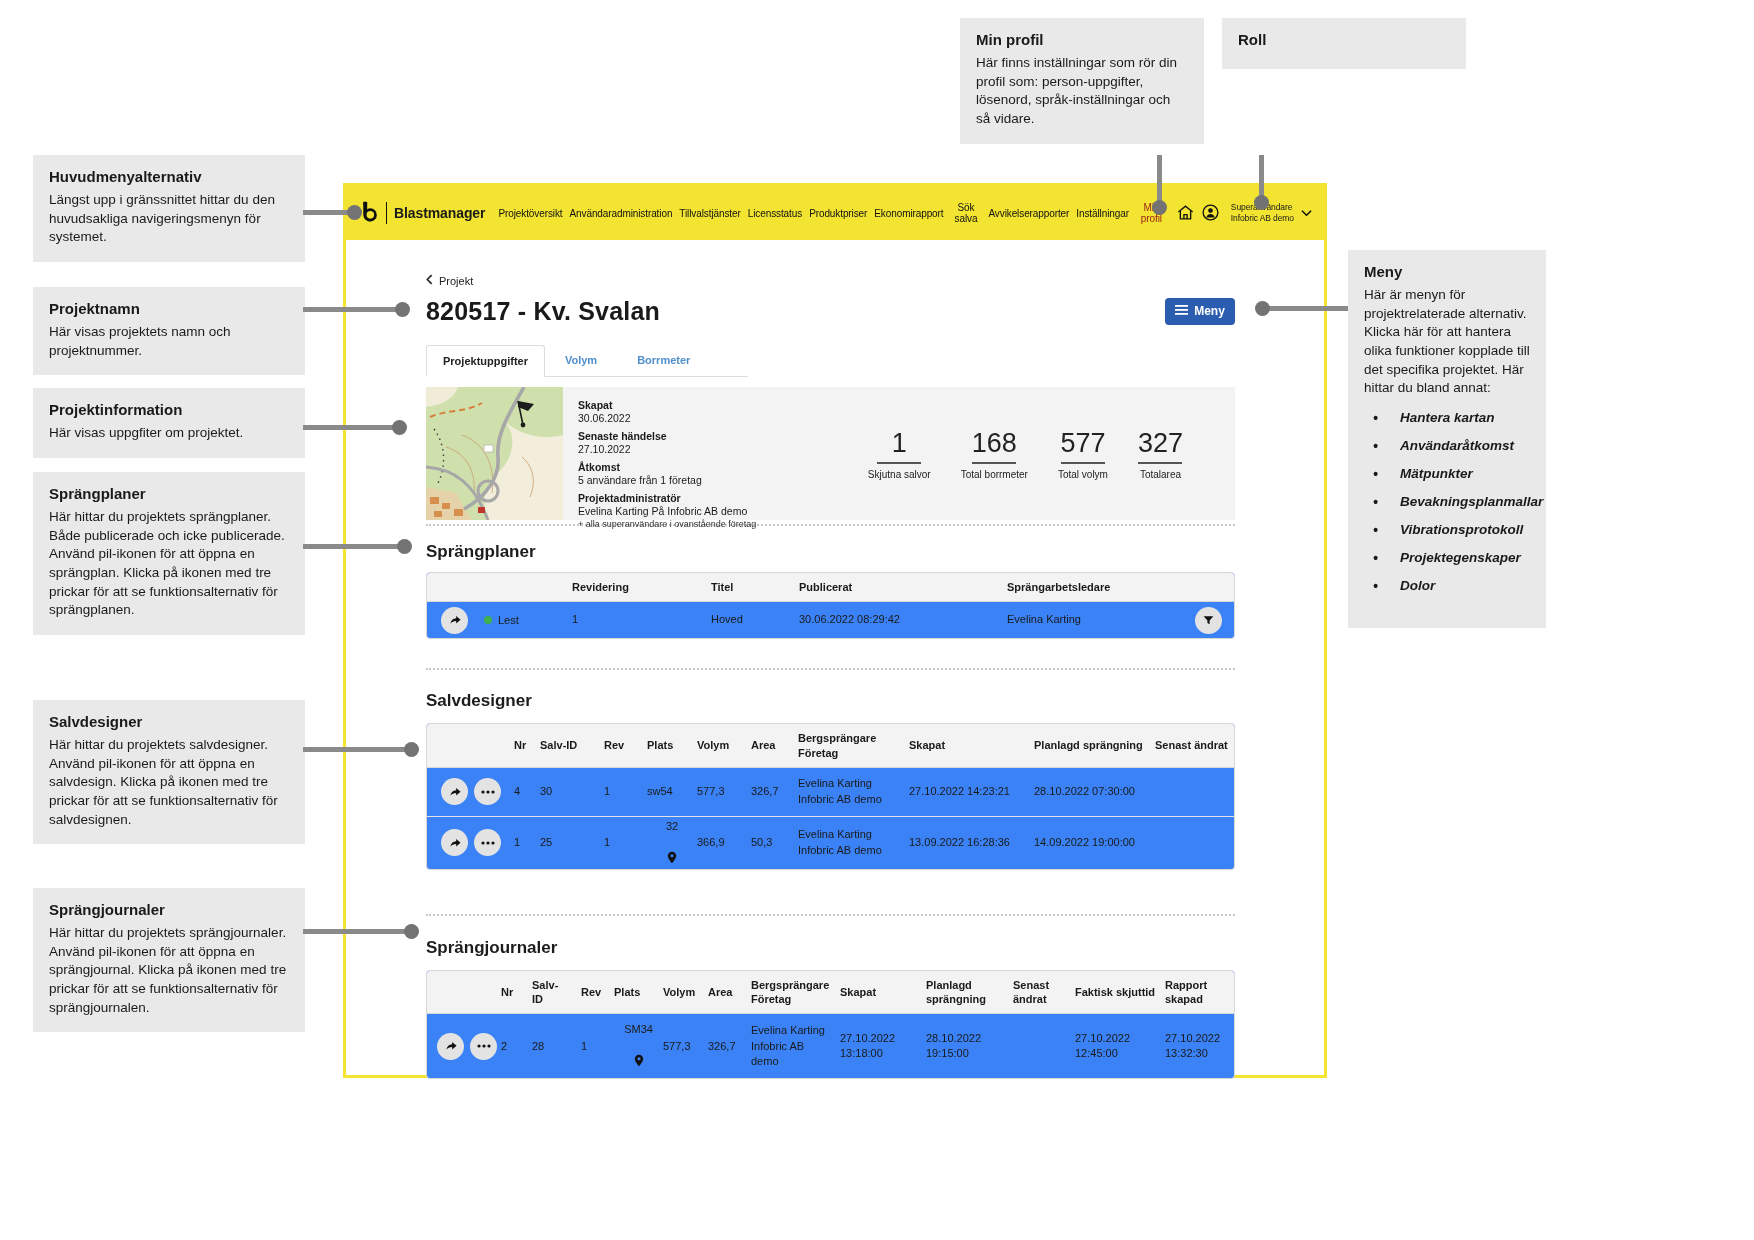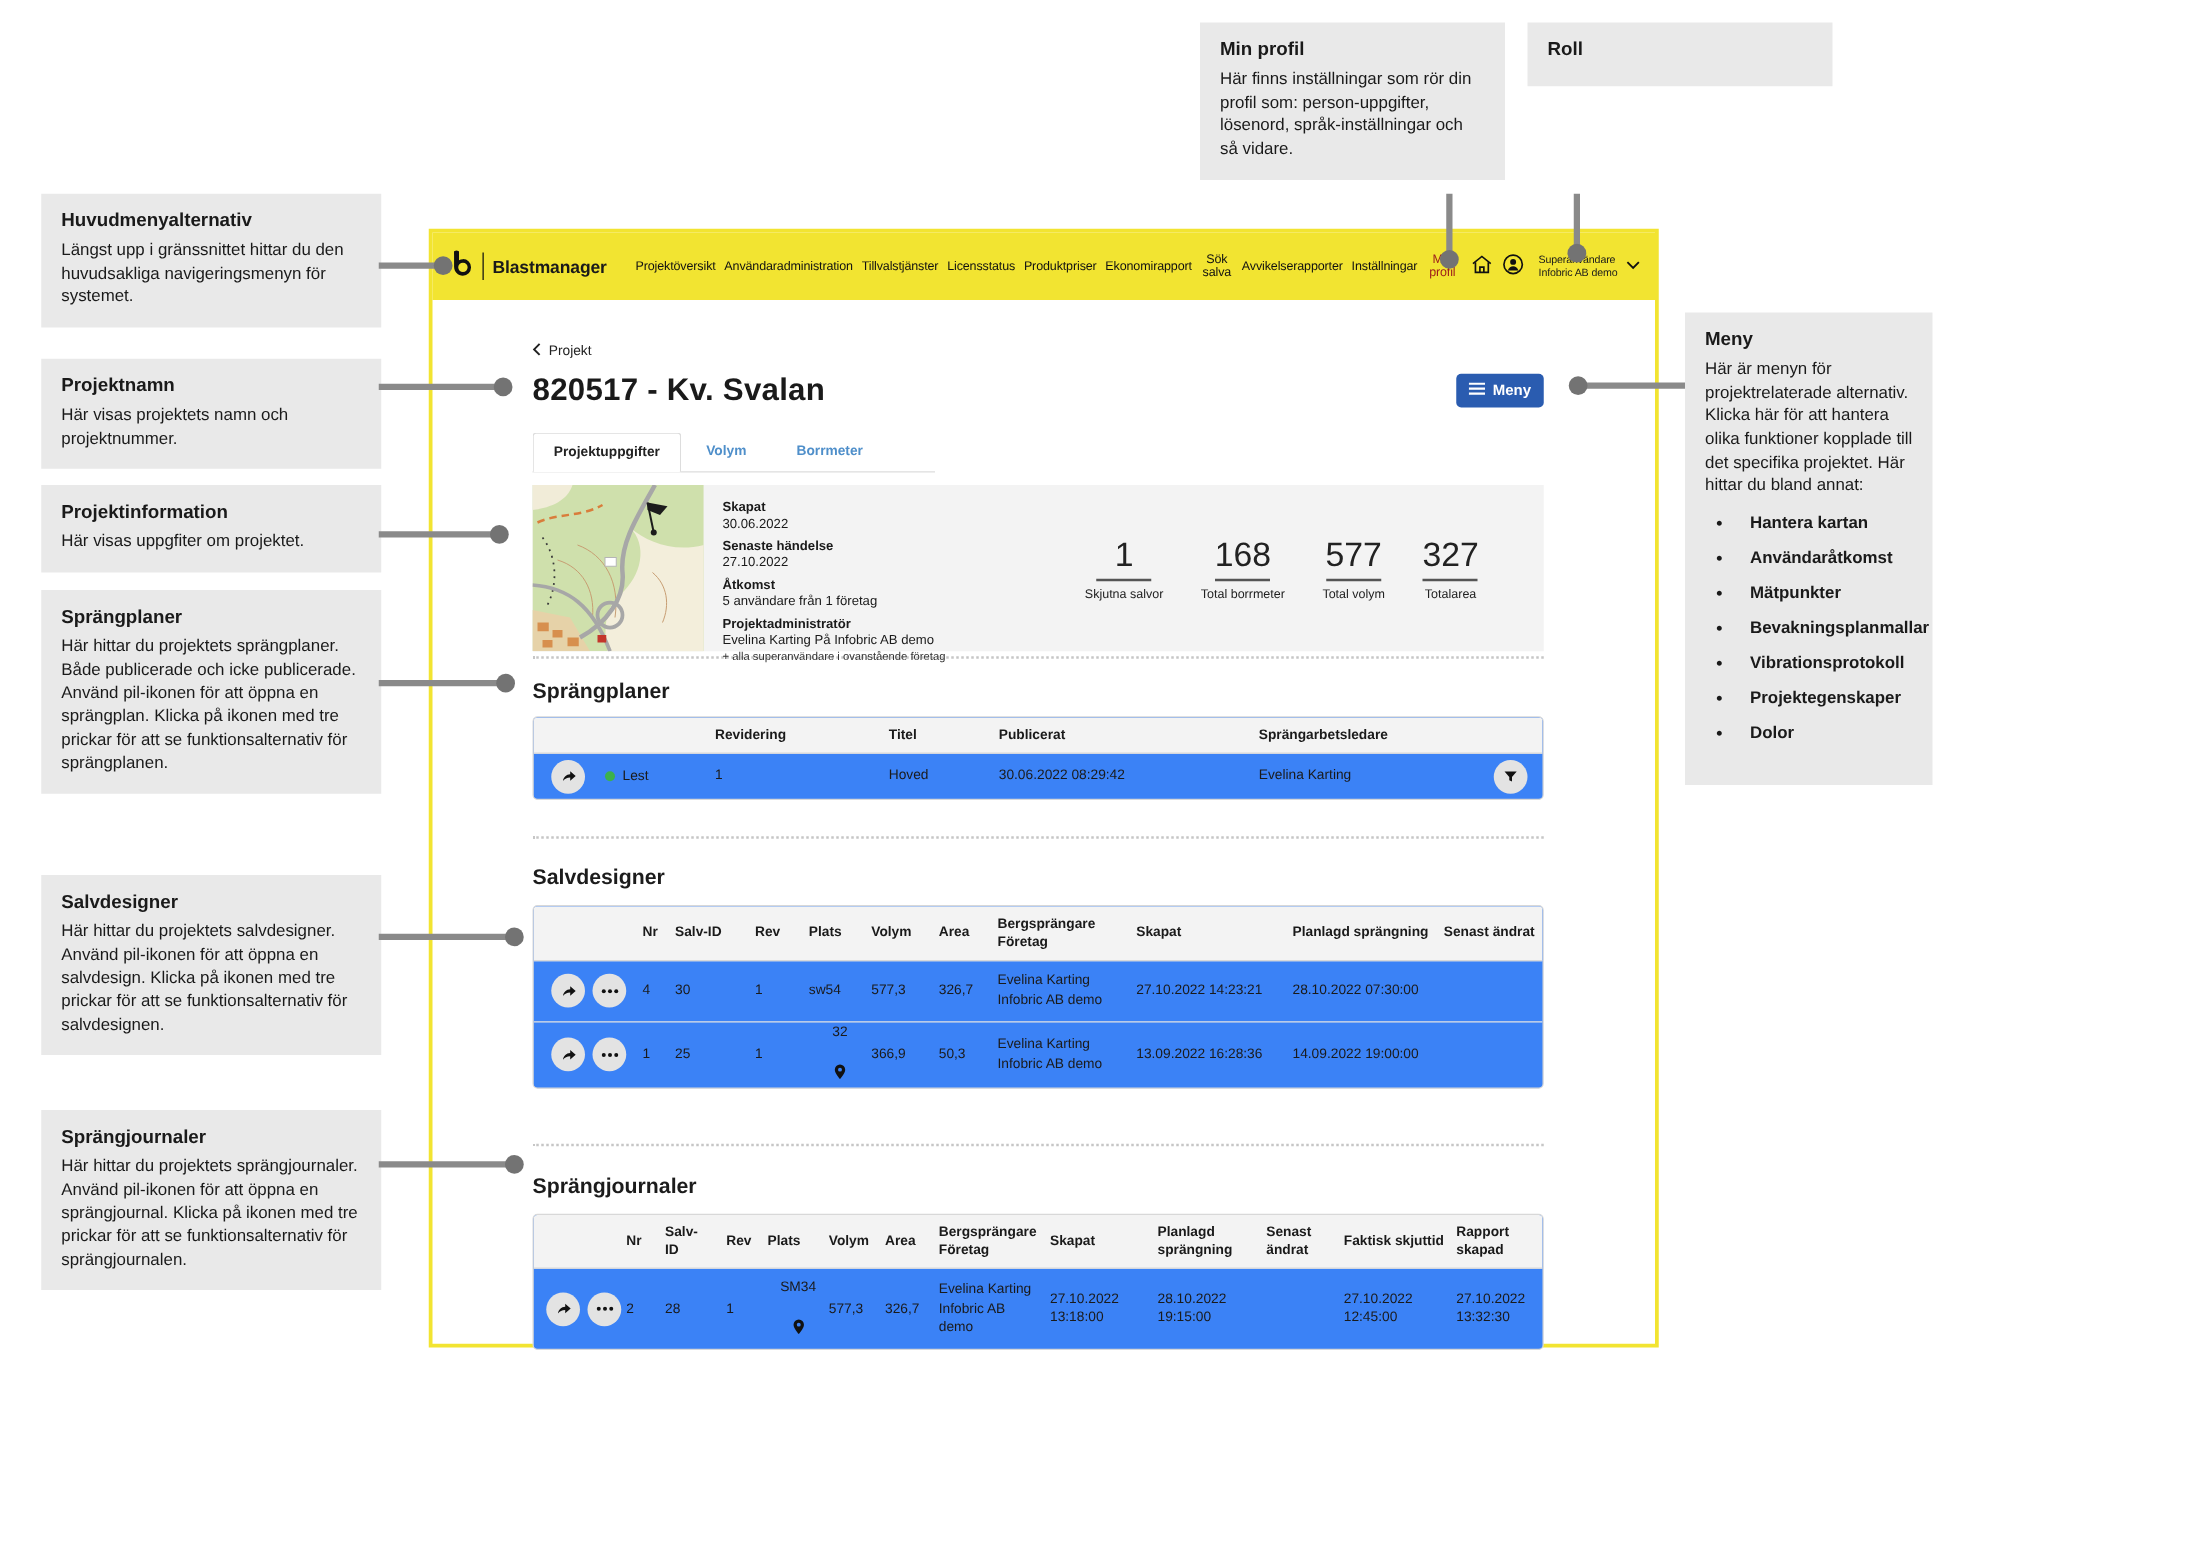--- a/index.html
+++ b/index.html
@@ -3,35 +3,35 @@
 <meta charset="utf-8">
 <style>
   html,body{margin:0;padding:0;background:#fff;}
   body{font-family:"Liberation Sans","DejaVu Sans",sans-serif;color:#1a1a1a;}
   .canvas{position:relative;width:1754px;height:1240px;background:#fff;overflow:hidden;}
 
   
   .callout{position:absolute;background:#e9e9e9;padding:13px 16px 15px 16px;box-sizing:border-box;}
   .co-title{font-weight:700;font-size:15px;margin-bottom:6px;}
   .co-body{font-size:13.5px;line-height:1.38;}
-  .co-list{list-style:none;margin:12px 0 0 0;padding:0;}
+  .co-list{list-style:none;margin:12px 0 0 0;padding:0;font-style:italic;}
   .co-list li{position:relative;padding-left:36px;font-weight:700;font-size:13.5px;margin-bottom:13px;}
   .co-list li::before{content:"\2022";position:absolute;left:9px;top:0;font-size:14px;}
 
   
   .conn-h{position:absolute;height:5px;background:#8a8a8a;z-index:6;}
   .conn-v{position:absolute;width:5px;background:#8a8a8a;z-index:6;}
   .conn-dot{position:absolute;width:15px;height:15px;border-radius:50%;background:#737373;z-index:7;}
 
   
   .app{position:absolute;left:343px;top:183px;width:984px;height:895px;border:3px solid #f2e431;background:#fff;box-sizing:border-box;z-index:1;}
 
   
   .navbar{height:54px;background:#f2e431;display:flex;align-items:center;padding:0 12px;box-sizing:border-box;gap:7px;font-size:10px;letter-spacing:-0.1px;white-space:nowrap;}
-  .brand{display:flex;align-items:center;gap:7px;margin-right:16px;}
+  .brand{display:flex;align-items:center;gap:7px;margin-right:6px;}
   .brand-name{font-size:14px;font-weight:700;}
   .brand-divider{width:1px;height:22px;background:#111;}
   .nav-item{color:#111;cursor:pointer;}
   .nav-item.two-line{white-space:normal;width:32px;text-align:center;line-height:1.15;}
   .nav-item.active{color:#9b1b1b;font-weight:400;}
   .nav-icons{display:flex;align-items:center;gap:6px;margin-left:2px;}
   .role-block{font-size:8.5px;line-height:1.25;margin-left:4px;}
 
   
   .content{margin:0 89px 0 80px;}

